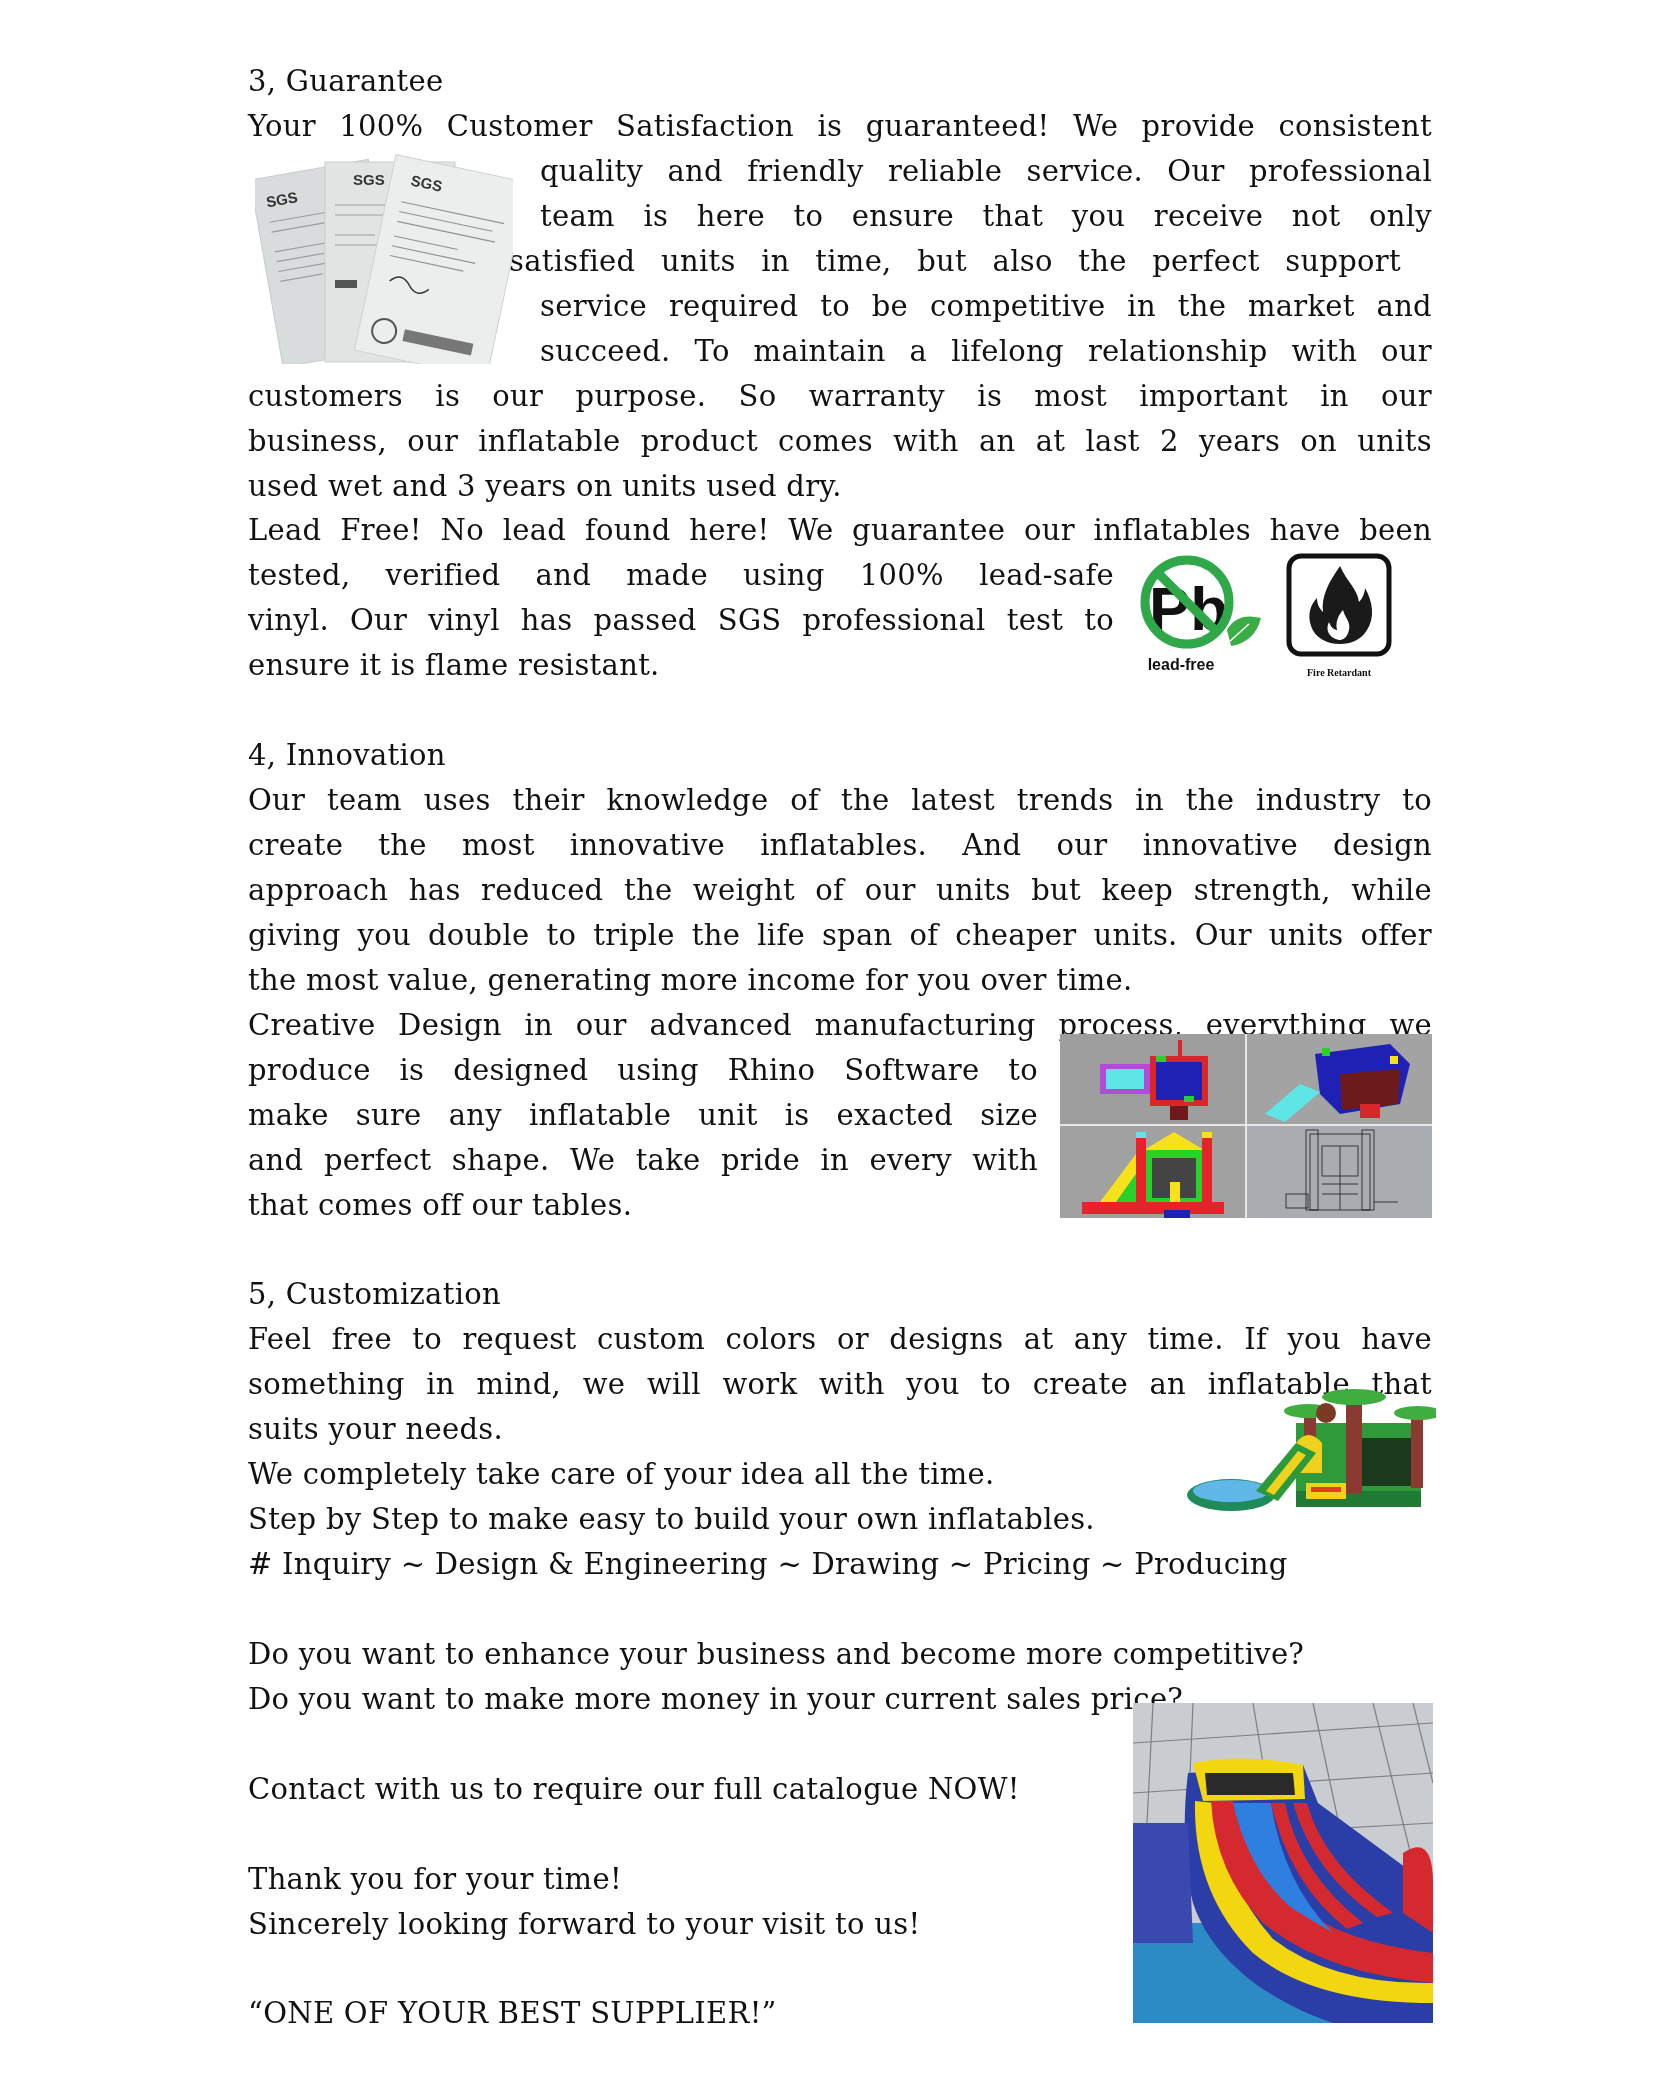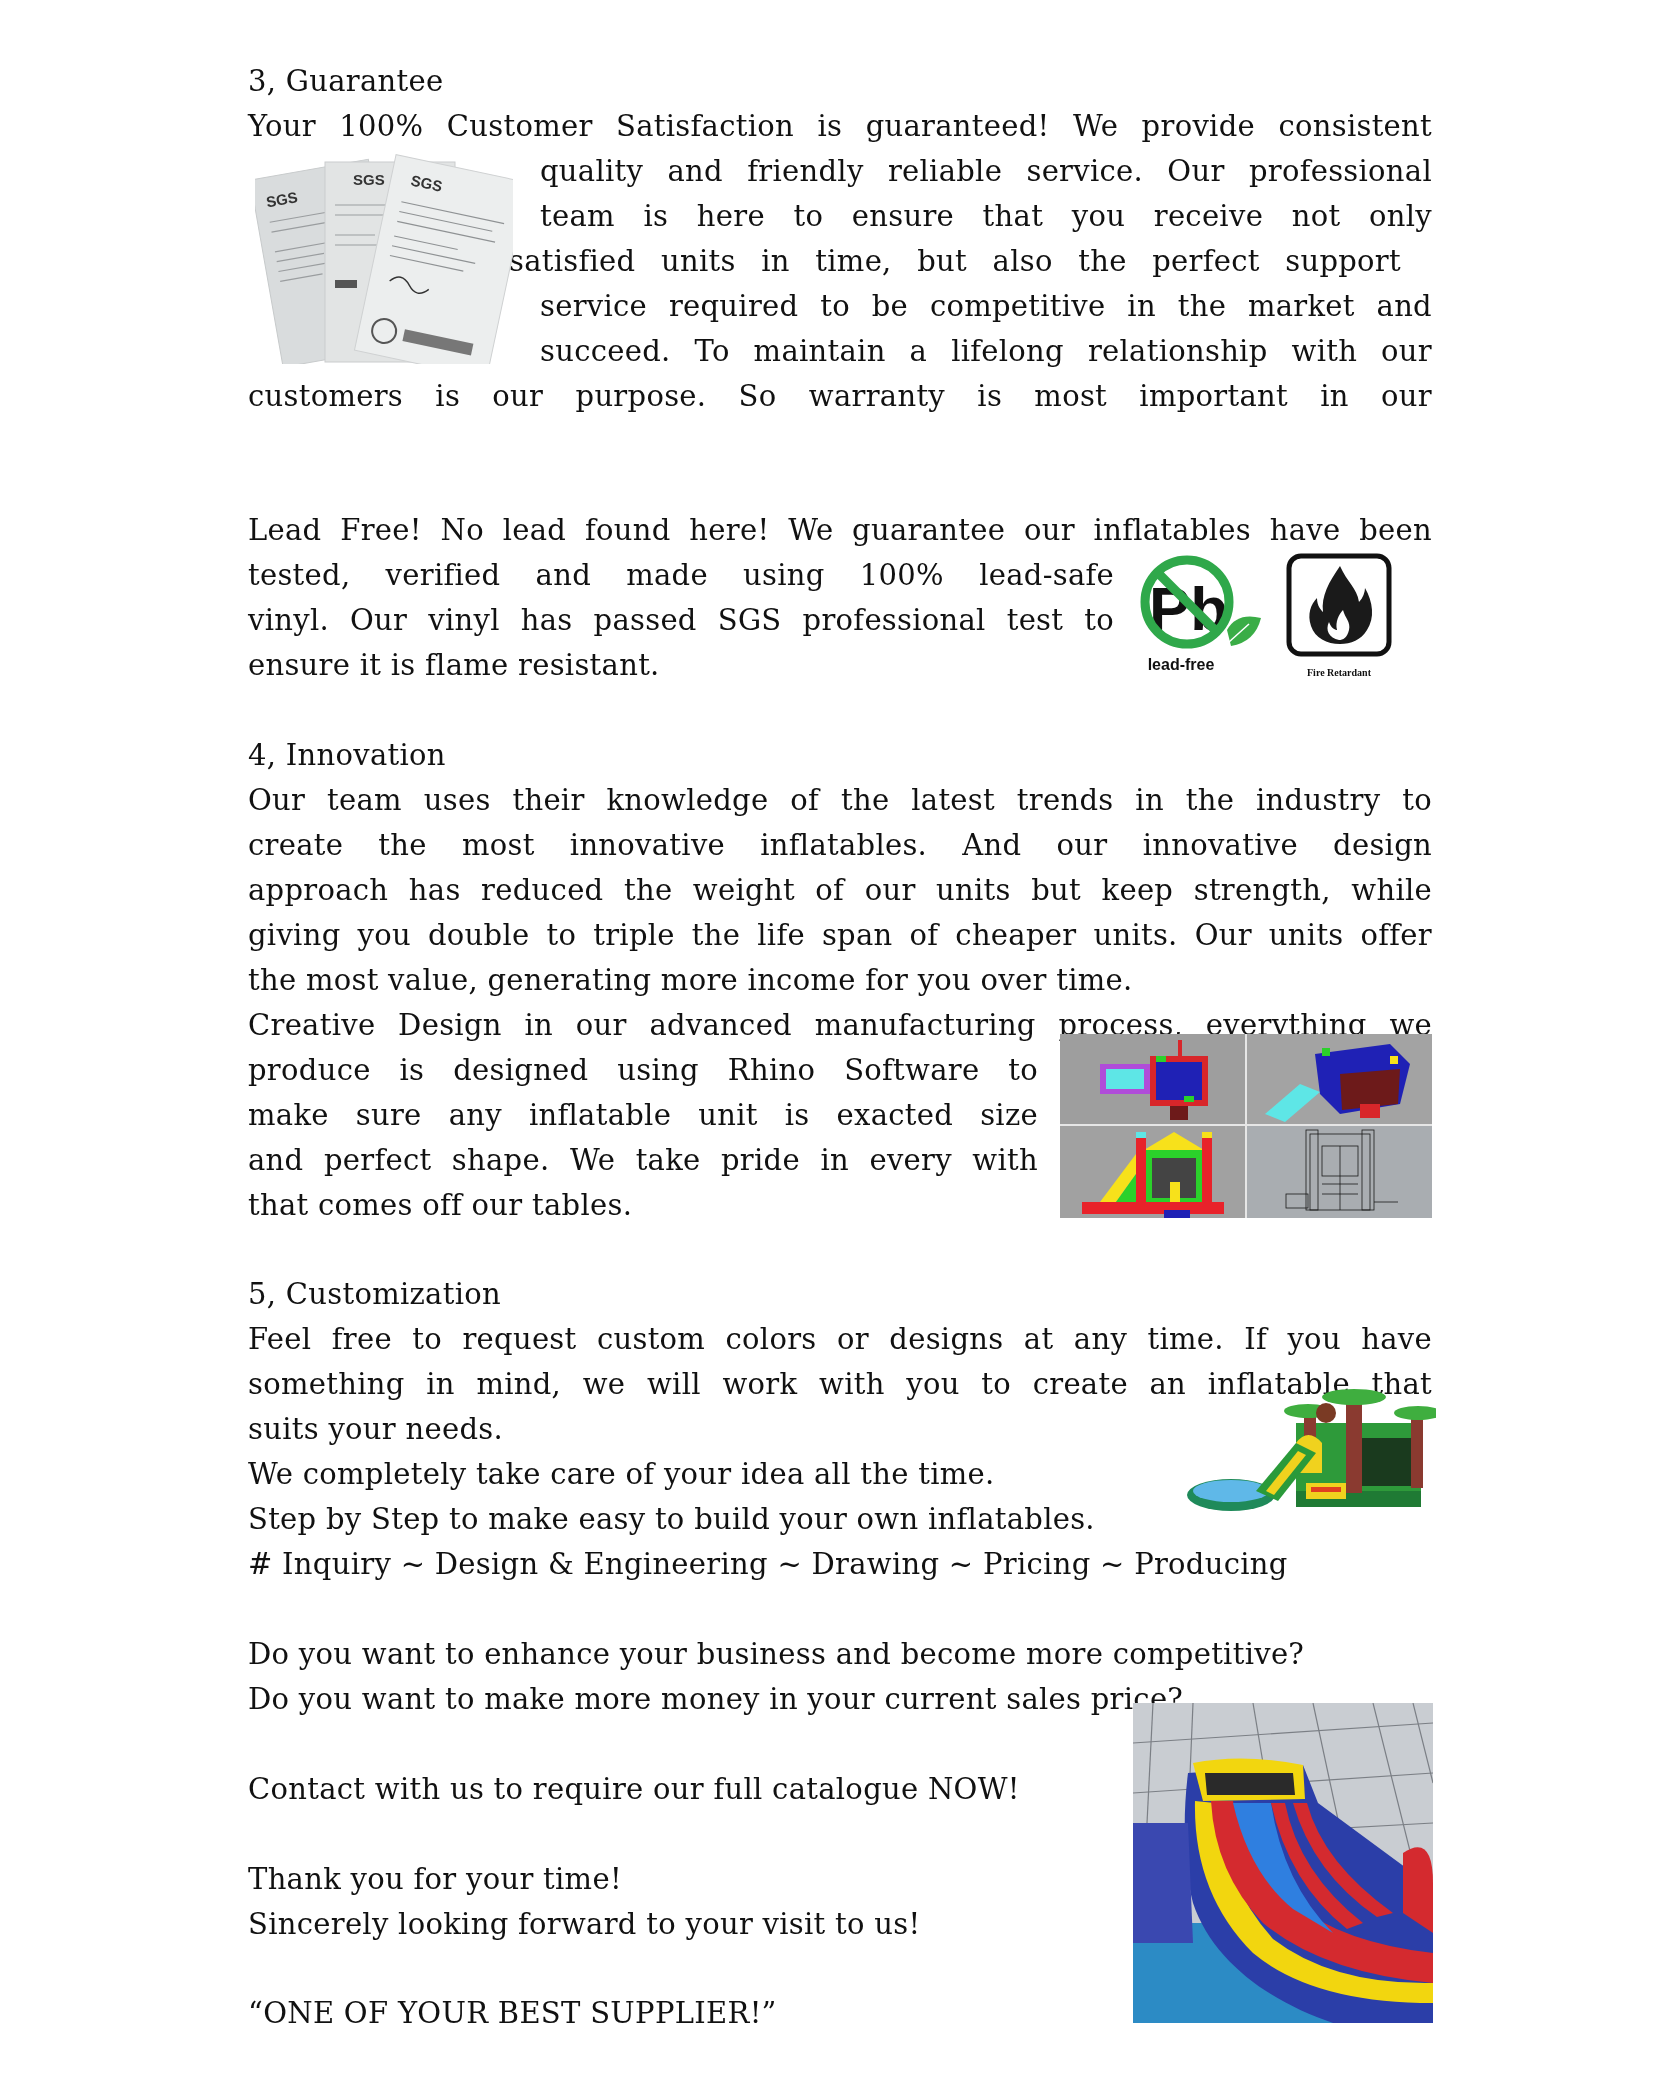--- a/index.html
+++ b/index.html
@@ -18,20 +18,22 @@
 <div class="page">
 
   <div class="ln" style="top:59px">3, Guarantee</div>
   <div class="ln just full" style="top:104px">Your 100% Customer Satisfaction is guaranteed! We provide consistent</div>
   <div class="ln just" style="top:149px;left:540px;width:892px">quality and friendly reliable service. Our professional</div>
   <div class="ln just" style="top:194px;left:540px;width:892px">team is here to ensure that you receive not only</div>
   <div class="ln just" style="top:239px;left:509px;width:892px">satisfied units in time, but also the perfect support</div>
   <div class="ln just" style="top:284px;left:540px;width:892px">service required to be competitive in the market and</div>
   <div class="ln just" style="top:329px;left:540px;width:892px">succeed. To maintain a lifelong relationship with our</div>
   <div class="ln just full" style="top:374px">customers is our purpose. So warranty is most important in our</div>
+  <div class="ln just full" style="top:419px">business, our inflatable product comes with an at last 2 years on units</div>
+  <div class="ln" style="top:464px">used wet and 3 years on units used dry.</div>
 
   <div class="img" style="left:255px;top:150px;width:258px;height:214px">
     <svg width="258" height="214" viewBox="0 0 258 214">
       <g transform="rotate(-10 60 110)">
         <rect x="10" y="20" width="120" height="190" fill="#d9dcdd" stroke="#c7cacb"></rect>
         <text x="22" y="50" font-size="15" font-weight="bold" font-family="Liberation Sans, sans-serif" fill="#333">SGS</text>
         <g stroke="#9a9d9f" stroke-width="1.2">
           <line x1="22" y1="65" x2="90" y2="65"></line>
             <line x1="22" y1="75" x2="100" y2="75"></line>
           <line x1="22" y1="95" x2="80" y2="95"></line>

